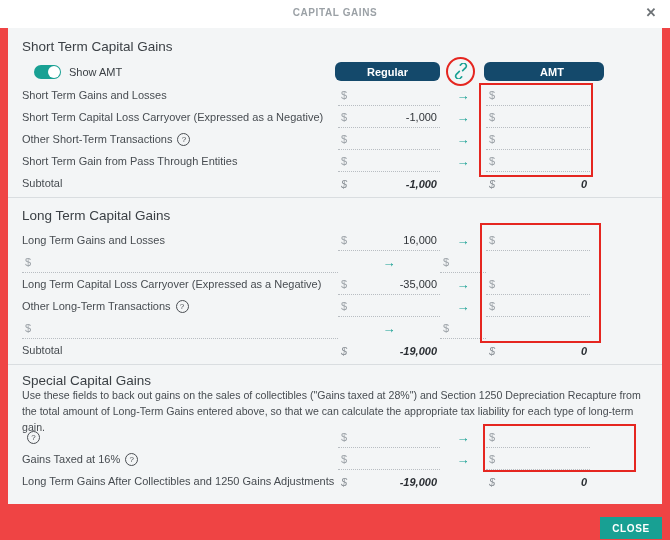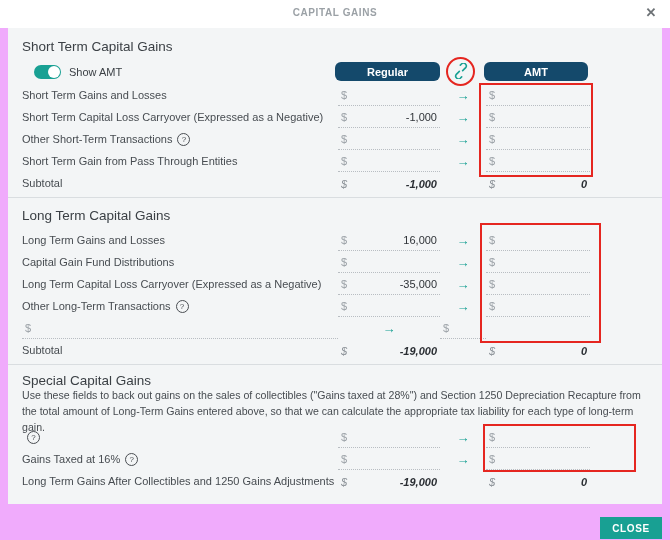--- a/index.html
+++ b/index.html
@@ -1,16 +1,16 @@
 <!DOCTYPE html>
 <html><head>
 <meta charset="utf-8">
 <style>
   html,body{margin:0;padding:0;background:#ffffff;font-family:"Liberation Sans",sans-serif;}
-  #app{position:relative;width:670px;height:540px;background:#f0abfc;overflow:hidden;}
+  #app{position:relative;width:670px;height:540px;background:#ef4444;overflow:hidden;}
 
   
   #topbar{position:absolute;left:0;top:0;width:670px;height:28px;background:#ffffff;}
   #modal-title{position:absolute;left:0;right:0;top:7px;text-align:center;font-size:10px;letter-spacing:.6px;color:#9ba1a6;font-weight:bold;}
   #close-x{position:absolute;right:10px;top:4px;width:18px;height:18px;line-height:18px;text-align:center;color:#6d7276;font-size:13px;font-weight:bold;cursor:pointer;}
 
   
   #panel{position:absolute;left:8px;top:28px;width:654px;height:476px;background:#f3f5f6;}
 
   .sec-h{position:absolute;left:14px;font-size:13.5px;color:#3b4045;}
@@ -23,21 +23,21 @@
   #div2{top:336px;}
 
   
   #toggle-wrap{position:absolute;left:26px;top:36px;height:16px;display:flex;align-items:center;}
   .toggle{width:27px;height:14px;background:#18a093;border-radius:8px;position:relative;cursor:pointer;}
   .toggle .knob{position:absolute;right:1px;top:1px;width:12px;height:12px;background:#ffffff;border-radius:50%;}
   .toggle-label{margin-left:8px;font-size:11px;color:#3b4045;}
 
   .col-btn{position:absolute;top:34px;height:19px;background:#14496b;color:#ffffff;font-size:11px;font-weight:bold;display:flex;align-items:center;justify-content:center;border-radius:6px;cursor:pointer;}
   #btn-regular{left:327px;width:105px;}
-  #btn-amt{left:476px;width:104px;}
+  #btn-amt{left:476px;width:104px;padding-left:16px;}
   #unlink-wrap{position:absolute;left:445px;top:35px;width:16px;height:16px;}
 
   
   .rows{position:absolute;left:0;width:654px;}
   #rows0{top:56px;}
   #rows1{top:201px;}
   #rows2{top:398px;}
   .frow{height:22px;display:grid;grid-template-columns:1fr 102px 46px 104px;align-items:center;padding:0 72px 0 14px;}
   .flabel{font-size:11px;color:#474c51;display:flex;align-items:center;overflow:hidden;white-space:nowrap;}
   .help{margin-left:5px;width:11px;height:11px;border:1px solid #4a4e53;border-radius:50%;font-size:8px;line-height:11px;text-align:center;color:#4a4e53;flex:0 0 auto;cursor:pointer;}
@@ -180,23 +180,20 @@
             <span class="cur">$</span>
             <span class="val">16,000</span>
           </div>
           <div class="farrow"><span class="arrow">→</span></div>
           <div class="ffield">
             <span class="cur">$</span>
             <span class="val"></span>
           </div>
         </div>
         <div class="frow">
-          <div class="flabel">
-            <span>Capital Gain Fund Distributions</span>
-          </div>
           <div class="ffield">
             <span class="cur">$</span>
             <span class="val"></span>
           </div>
           <div class="farrow"><span class="arrow">→</span></div>
           <div class="ffield">
             <span class="cur">$</span>
             <span class="val"></span>
           </div>
         </div>

